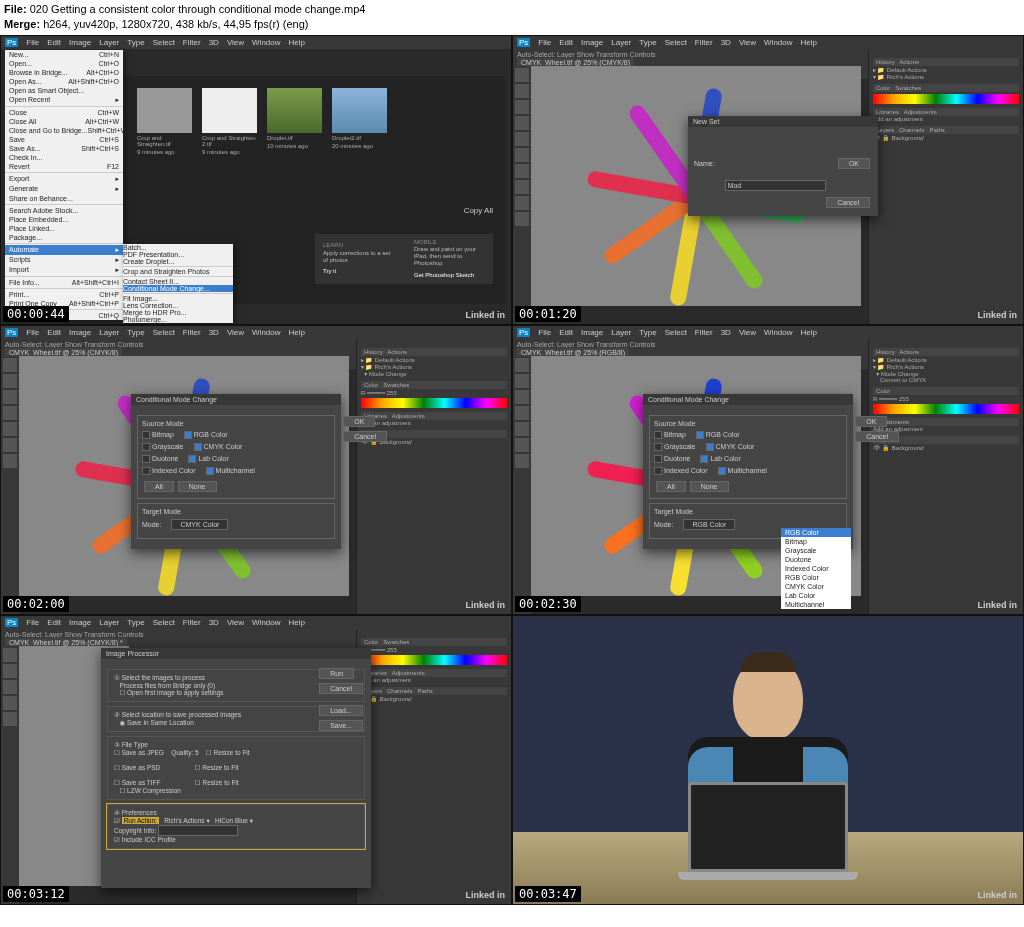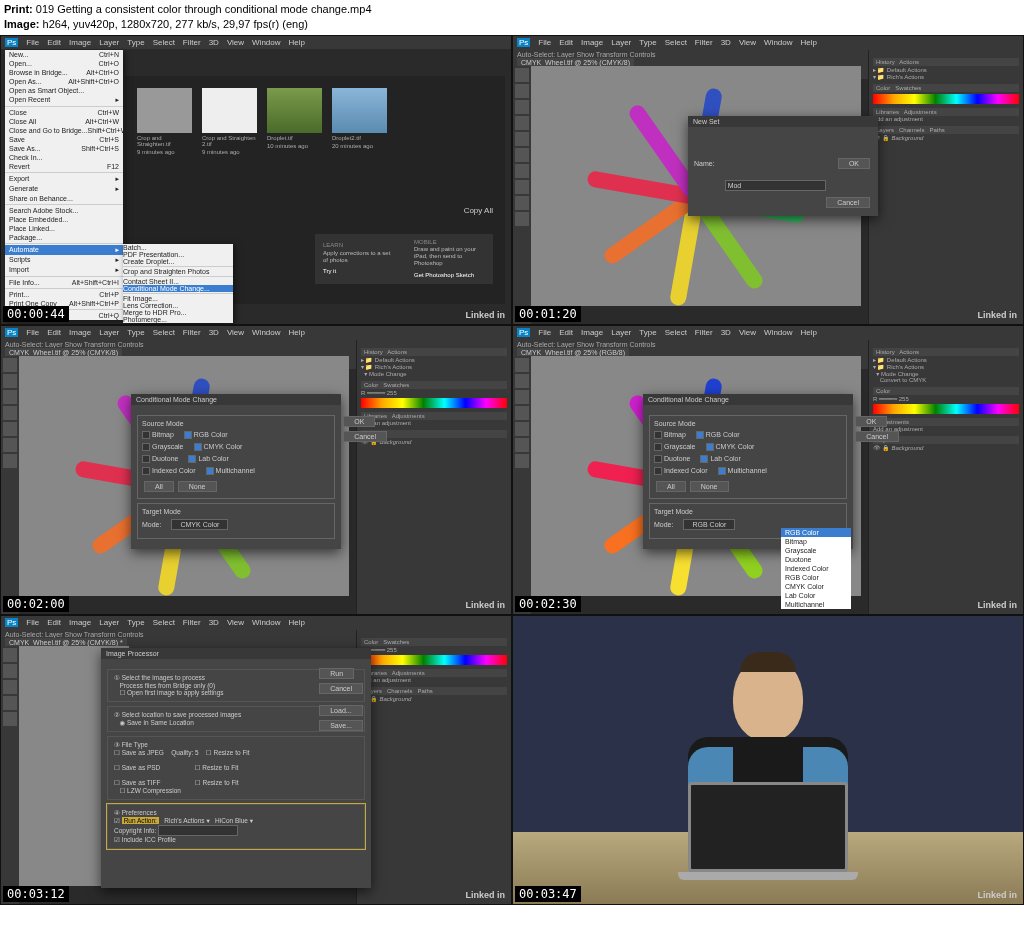--- a/index.html
+++ b/index.html
@@ -70,22 +70,22 @@
 .dropdown { position: absolute; background: #fff; color: #222; font-size: 7px; z-index: 36; }
 .dropdown div { padding: 1px 4px; }
 .cb { display: inline-block; width: 8px; height: 8px; background: #333; border: 1px solid #666; margin-right: 2px; vertical-align: middle; }
 .cb.on { background: #3b7ecf; }
 .slider { height: 10px; background: linear-gradient(90deg,red,orange,yellow,green,cyan,blue,magenta,red); margin: 2px 0; }
 </style>
 </head>
 <body>
 
 <div class="header">
-  <div><span class="lbl">Print:</span> <span>019 Getting a consistent color through conditional mode change.mp4</span></div>
-  <div><span class="lbl">Image:</span> <span>h264, yuv420p, 1280x720, 277 kb/s, 29,97 fps(r) (eng)</span></div>
+  <div><span class="lbl">File:</span> <span>020 Getting a consistent color through conditional mode change.mp4</span></div>
+  <div><span class="lbl">Merge:</span> <span>h264, yuv420p, 1280x720, 438 kb/s, 44,95 fps(r) (eng)</span></div>
 </div>
 
 <div class="grid">
 
 <div class="cell">
   <div class="menubar">
     <span style="background:#0a84c6;padding:0 2px;color:#fff">Ps</span>
     <span>File</span>
         <span>Edit</span>
         <span>Image</span>

